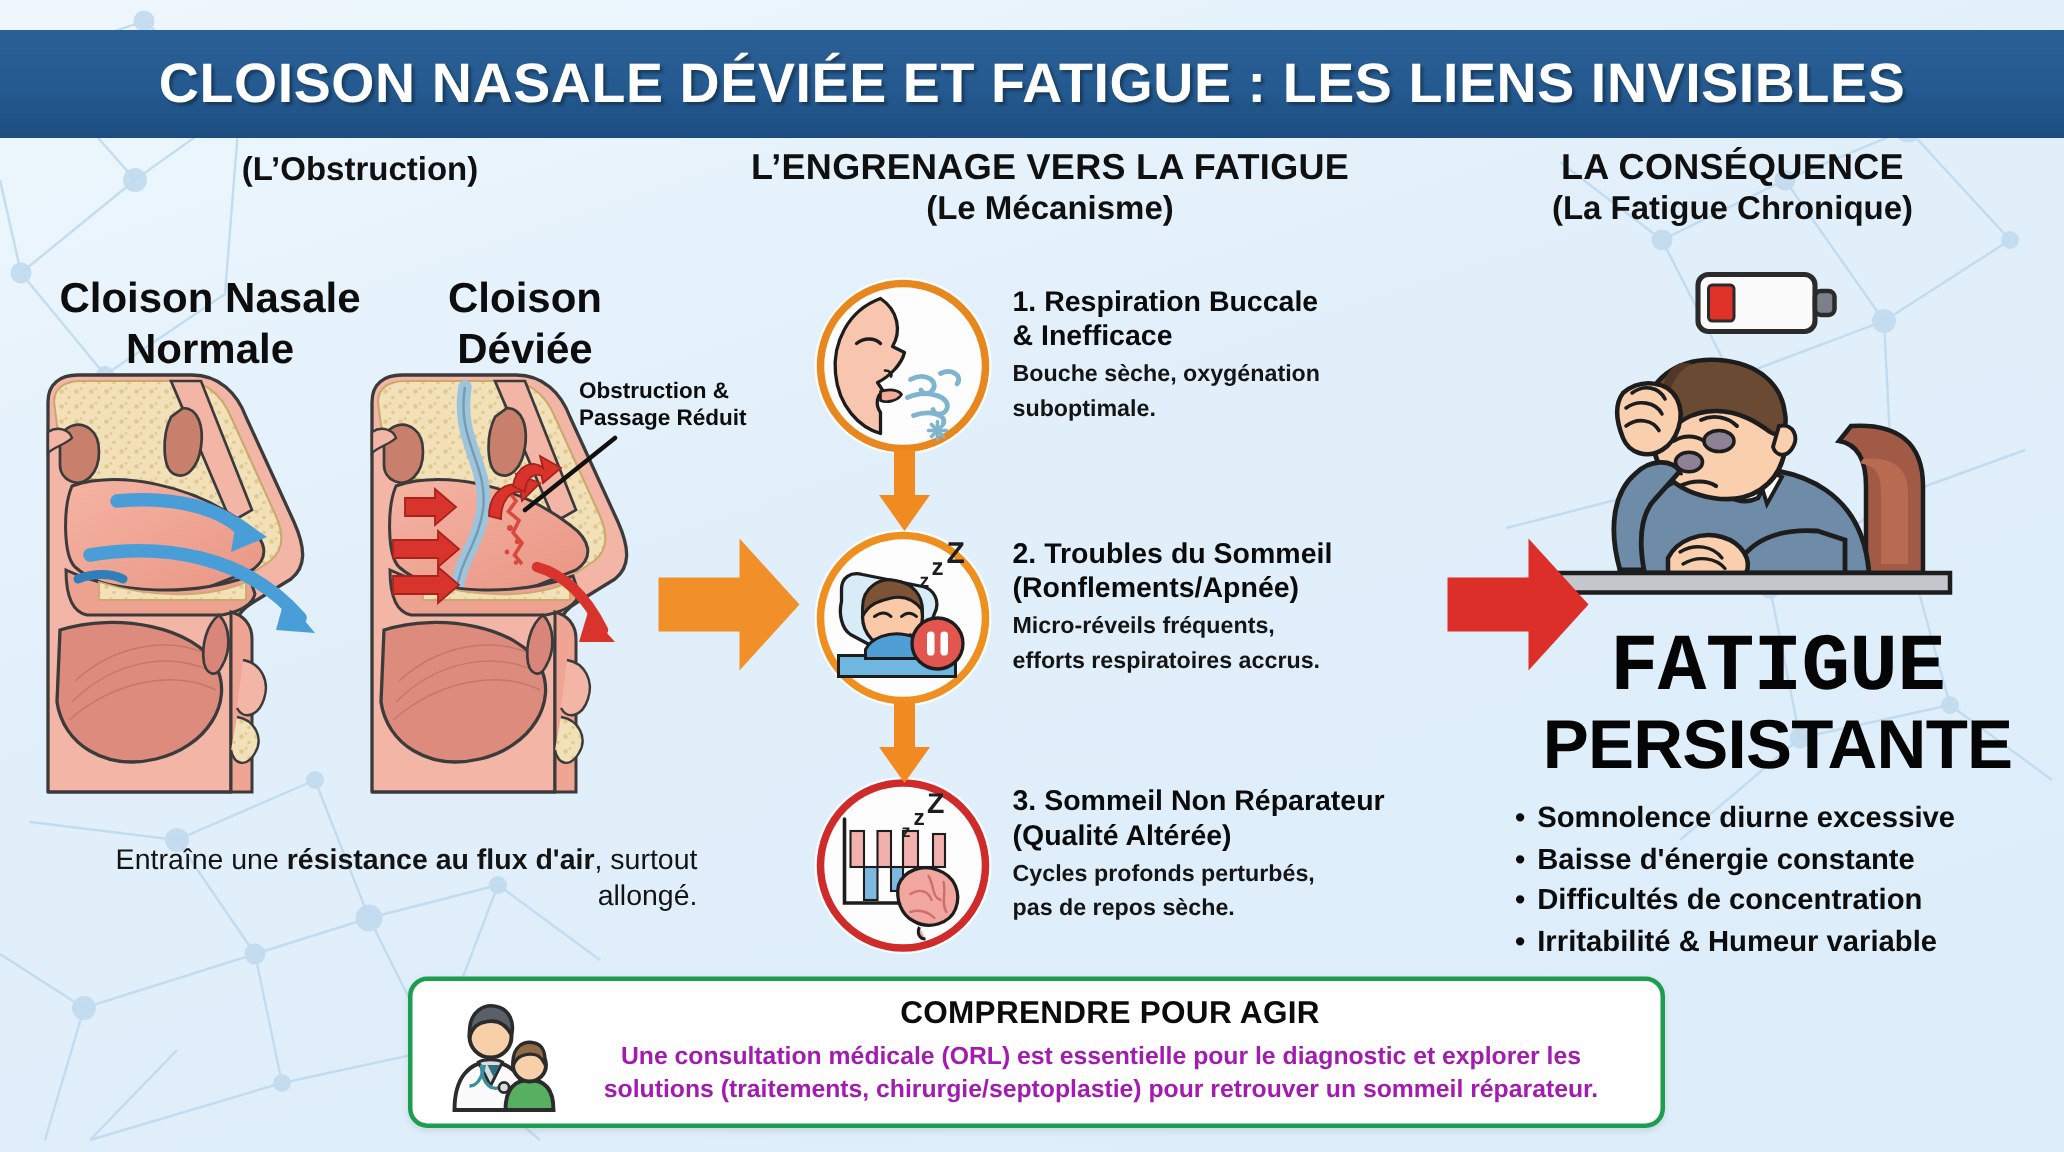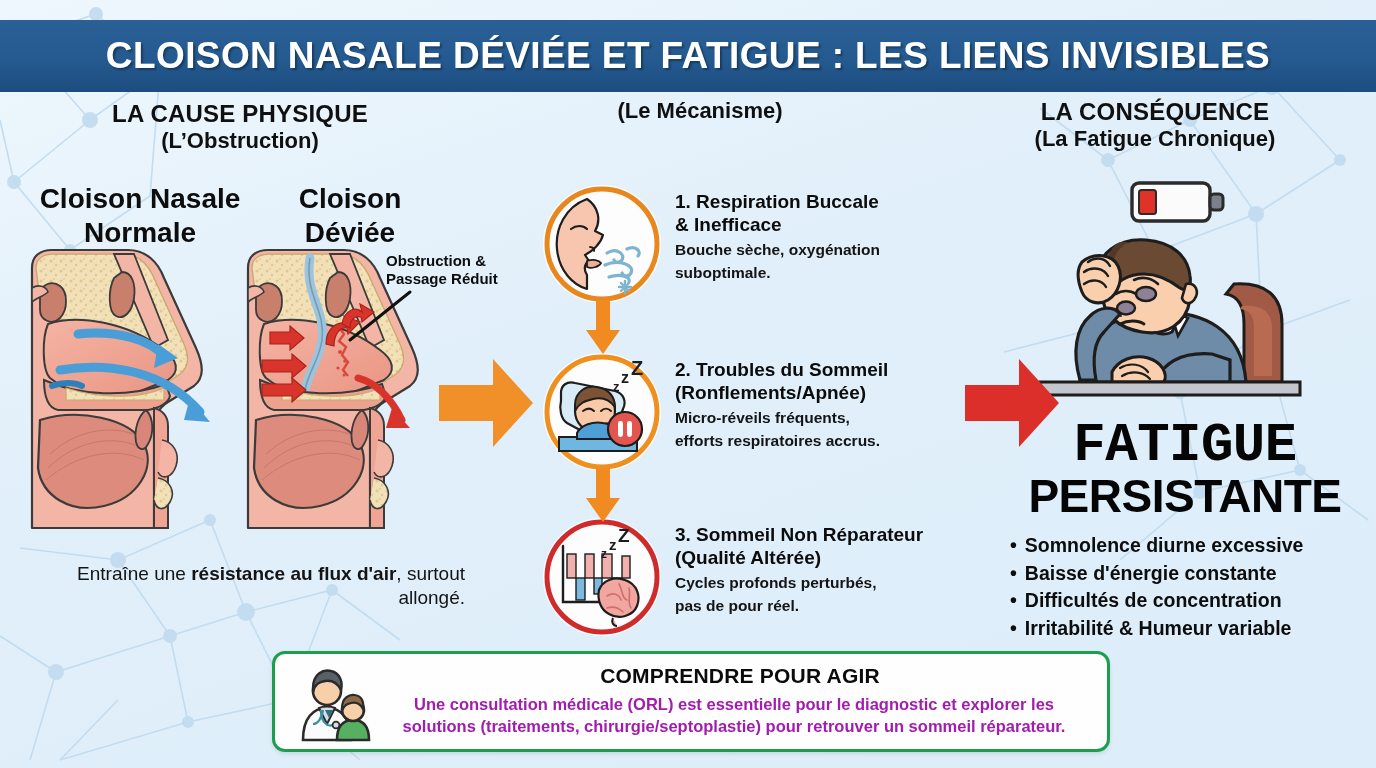--- a/index.html
+++ b/index.html
@@ -181,24 +181,24 @@
       <circle cx="118" cy="560" r="8"></circle>
         <circle cx="210" cy="520" r="6"></circle>
     </g>
   </svg>
 
   <div class="header">
     <h1>CLOISON NASALE DÉVIÉE ET FATIGUE : LES LIENS INVISIBLES</h1>
   </div>
 
   <div class="coltitle" id="title-left">
-    <div class="t1">LA CAUSE PHYSIQUE</div>
     <div class="t2">(L’Obstruction)</div>
   </div>
   <div class="coltitle" id="title-mid">
+    <div class="t1">L’ENGRENAGE VERS LA FATIGUE</div>
     <div class="t2">(Le Mécanisme)</div>
   </div>
   <div class="coltitle" id="title-right">
     <div class="t1">LA CONSÉQUENCE</div>
     <div class="t2">(La Fatigue Chronique)</div>
   </div>
 
   <div class="anat-label" id="lab-normal">
     <div>Cloison Nasale</div>
     <div>Normale</div>
@@ -447,21 +447,21 @@
           <text x="58" y="40" font-size="12">z</text>
           <text x="66" y="32" font-size="15">z</text>
           <text x="75" y="24" font-size="19">Z</text>
         </g>
       </svg>
     </div>
     <div class="txt">
       <div class="h">3. Sommeil Non Réparateur</div>
       <div class="h">(Qualité Altérée)</div>
       <div class="d">Cycles profonds perturbés,</div>
-      <div class="d">pas de pour réel.</div>
+      <div class="d">pas de repos sèche.</div>
     </div>
   </div>
 
   <svg style="position:absolute;left:1130px;top:178px;z-index:4;" width="96" height="48" viewBox="0 0 96 48">
     <rect x="2" y="5" width="78" height="38" rx="7" fill="#fbfbfb" stroke="#2b2b2b" stroke-width="3.4"></rect>
     <rect x="80" y="16" width="13" height="16" rx="4" fill="#7b808b" stroke="#2b2b2b" stroke-width="3"></rect>
     <rect x="9" y="12" width="17" height="24" rx="2.5" fill="#e03228" stroke="#2b2b2b" stroke-width="2"></rect>
   </svg>
 
   <svg style="position:absolute;left:1020px;top:232px;z-index:4;" width="300" height="180" viewBox="0 0 300 180">

